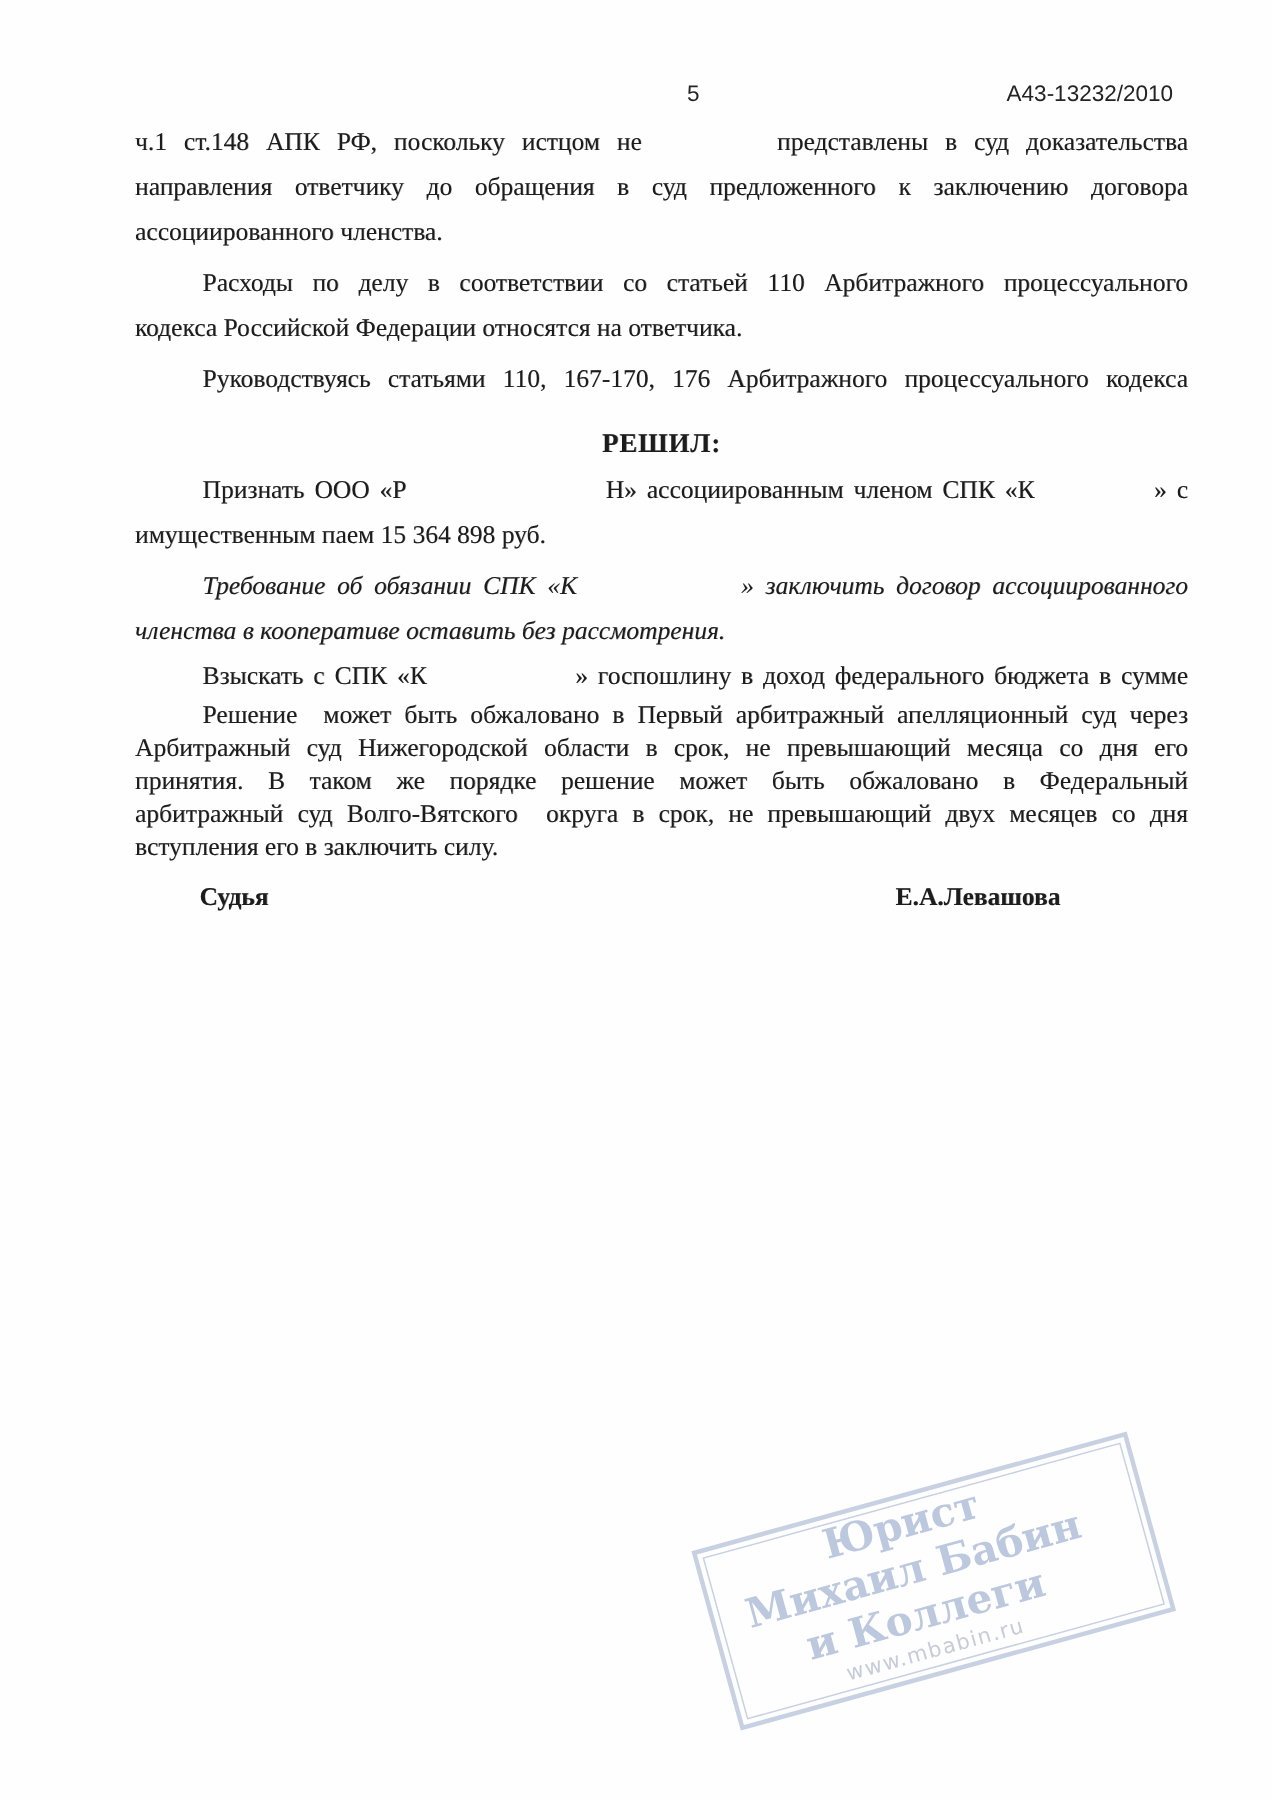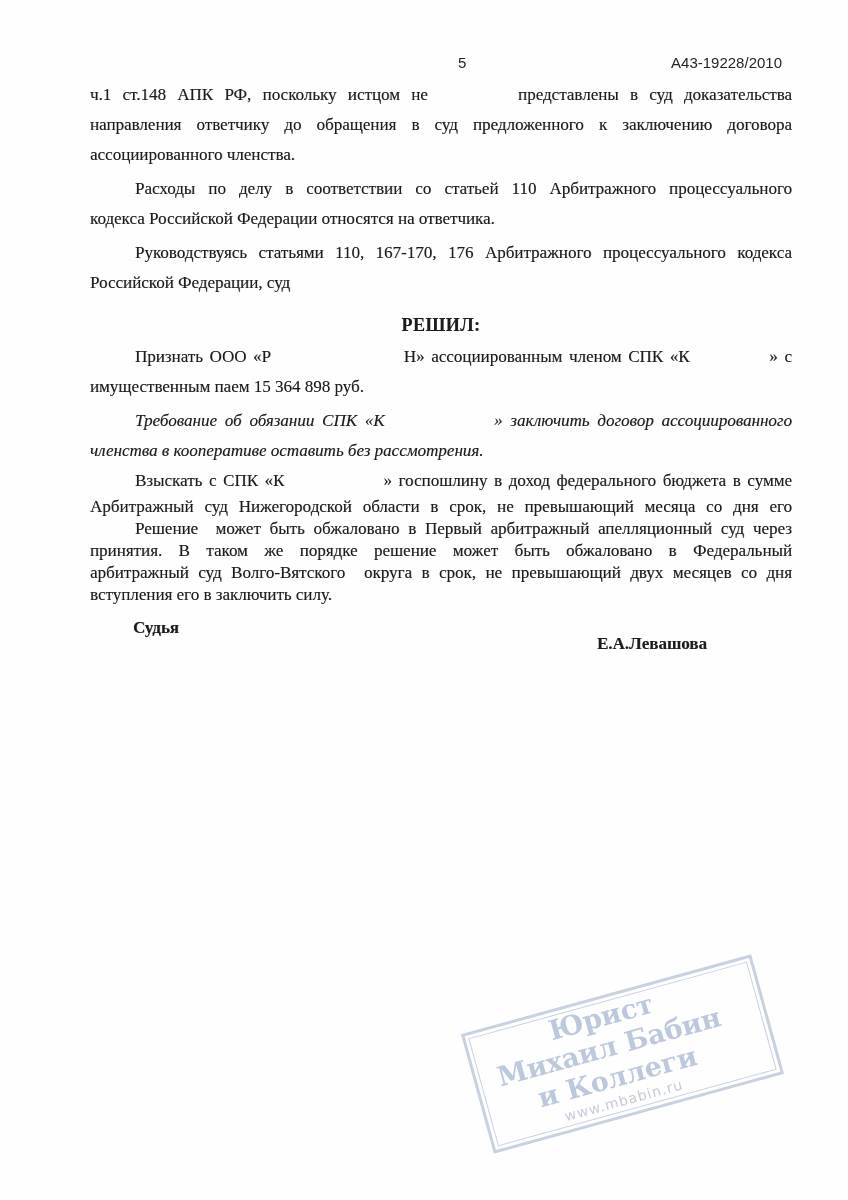--- a/index.html
+++ b/index.html
@@ -40,21 +40,21 @@
   .p7{margin-top:0;}
   .p7 .line{line-height:22px;height:22px;}
   .resolved{
     margin:12px 0 0 0;
     font-weight:bold;font-size:18px;line-height:30px;
     text-align:center;letter-spacing:.5px;
   }
   
   .sig{position:relative;margin-top:12px;height:24px;font-weight:bold;}
   .sig .sig-role{position:absolute;left:43px;top:0;}
-  .sig .sig-name{position:absolute;left:507px;top:16px;}
+  .sig .sig-name{position:absolute;left:507px;top:0;}
   
   .stamp{
     position:absolute;left:472px;top:992px;
     width:301px;height:124px;
     transform:rotate(-15.4deg);
     transform-origin:50% 50%;
     border:3px solid #c7d1e2;
     box-sizing:border-box;
     text-shadow:none;
   }
@@ -79,53 +79,52 @@
   }
 </style>
 </head>
 <body>
 
 <div class="page">
   <div class="content">
 
     <div class="hdr">
       <span class="pageno">5</span>
-      <span class="caseno">А43-19228/2010</span>
+      <span class="caseno">А43-13232/2010</span>
     </div>
 
     <div class="para p1">
         <div class="line just">ч.1 ст.148 АПК РФ, поскольку истцом не&nbsp;&nbsp;&nbsp;&nbsp;&nbsp;&nbsp;&nbsp; представлены в суд доказательства</div>
         <div class="line just">направления ответчику до обращения в суд предложенного к заключению договора</div>
         <div class="line">ассоциированного членства.</div>
       </div>
     <div class="para p2">
         <div class="line ind just">Расходы по делу в соответствии со статьей 110 Арбитражного процессуального</div>
         <div class="line">кодекса Российской Федерации относятся на ответчика.</div>
       </div>
     <div class="para p3">
         <div class="line ind just">Руководствуясь статьями 110, 167-170, 176 Арбитражного процессуального кодекса</div>
-        <div class="line">Российской Федерации, суд</div>
       </div>
 
     <div class="resolved">РЕШИЛ:</div>
 
     <div class="para p4">
         <div class="line ind just">Признать ООО «Р&nbsp;&nbsp;&nbsp;&nbsp;&nbsp;&nbsp;&nbsp;&nbsp;&nbsp;&nbsp;&nbsp;&nbsp;&nbsp;&nbsp;&nbsp;&nbsp;&nbsp;&nbsp;&nbsp;&nbsp;Н» ассоциированным членом СПК «К&nbsp;&nbsp;&nbsp;&nbsp;&nbsp;&nbsp;&nbsp;&nbsp;&nbsp;&nbsp;&nbsp;&nbsp;» с</div>
         <div class="line">имущественным паем 15 364 898 руб.</div>
       </div>
     <div class="para p5">
         <div class="line ind just">Требование об обязании СПК «К&nbsp;&nbsp;&nbsp;&nbsp;&nbsp;&nbsp;&nbsp;&nbsp;&nbsp;&nbsp;&nbsp;&nbsp;&nbsp;&nbsp;» заключить договор ассоциированного</div>
         <div class="line">членства в кооперативе оставить без рассмотрения.</div>
       </div>
     <div class="para p6">
         <div class="line ind just">Взыскать с СПК «К&nbsp;&nbsp;&nbsp;&nbsp;&nbsp;&nbsp;&nbsp;&nbsp;&nbsp;&nbsp;&nbsp;&nbsp;&nbsp;&nbsp;&nbsp;» госпошлину в доход федерального бюджета в сумме</div>
       </div>
     <div class="para p7">
+        <div class="line ind just">Решение &nbsp;может быть обжаловано в Первый арбитражный апелляционный суд через</div>
         <div class="line just">Арбитражный суд Нижегородской области в срок, не превышающий месяца со дня его</div>
-        <div class="line ind just">Решение &nbsp;может быть обжаловано в Первый арбитражный апелляционный суд через</div>
         <div class="line just">принятия. В таком же порядке решение может быть обжаловано в Федеральный</div>
         <div class="line just">арбитражный суд Волго-Вятского &nbsp;округа в срок, не превышающий двух месяцев со дня</div>
         <div class="line">вступления его в заключить силу.</div>
       </div>
 
     <div class="sig">
       <span class="sig-role">Судья</span>
       <span class="sig-name">Е.А.Левашова</span>
     </div>
 

